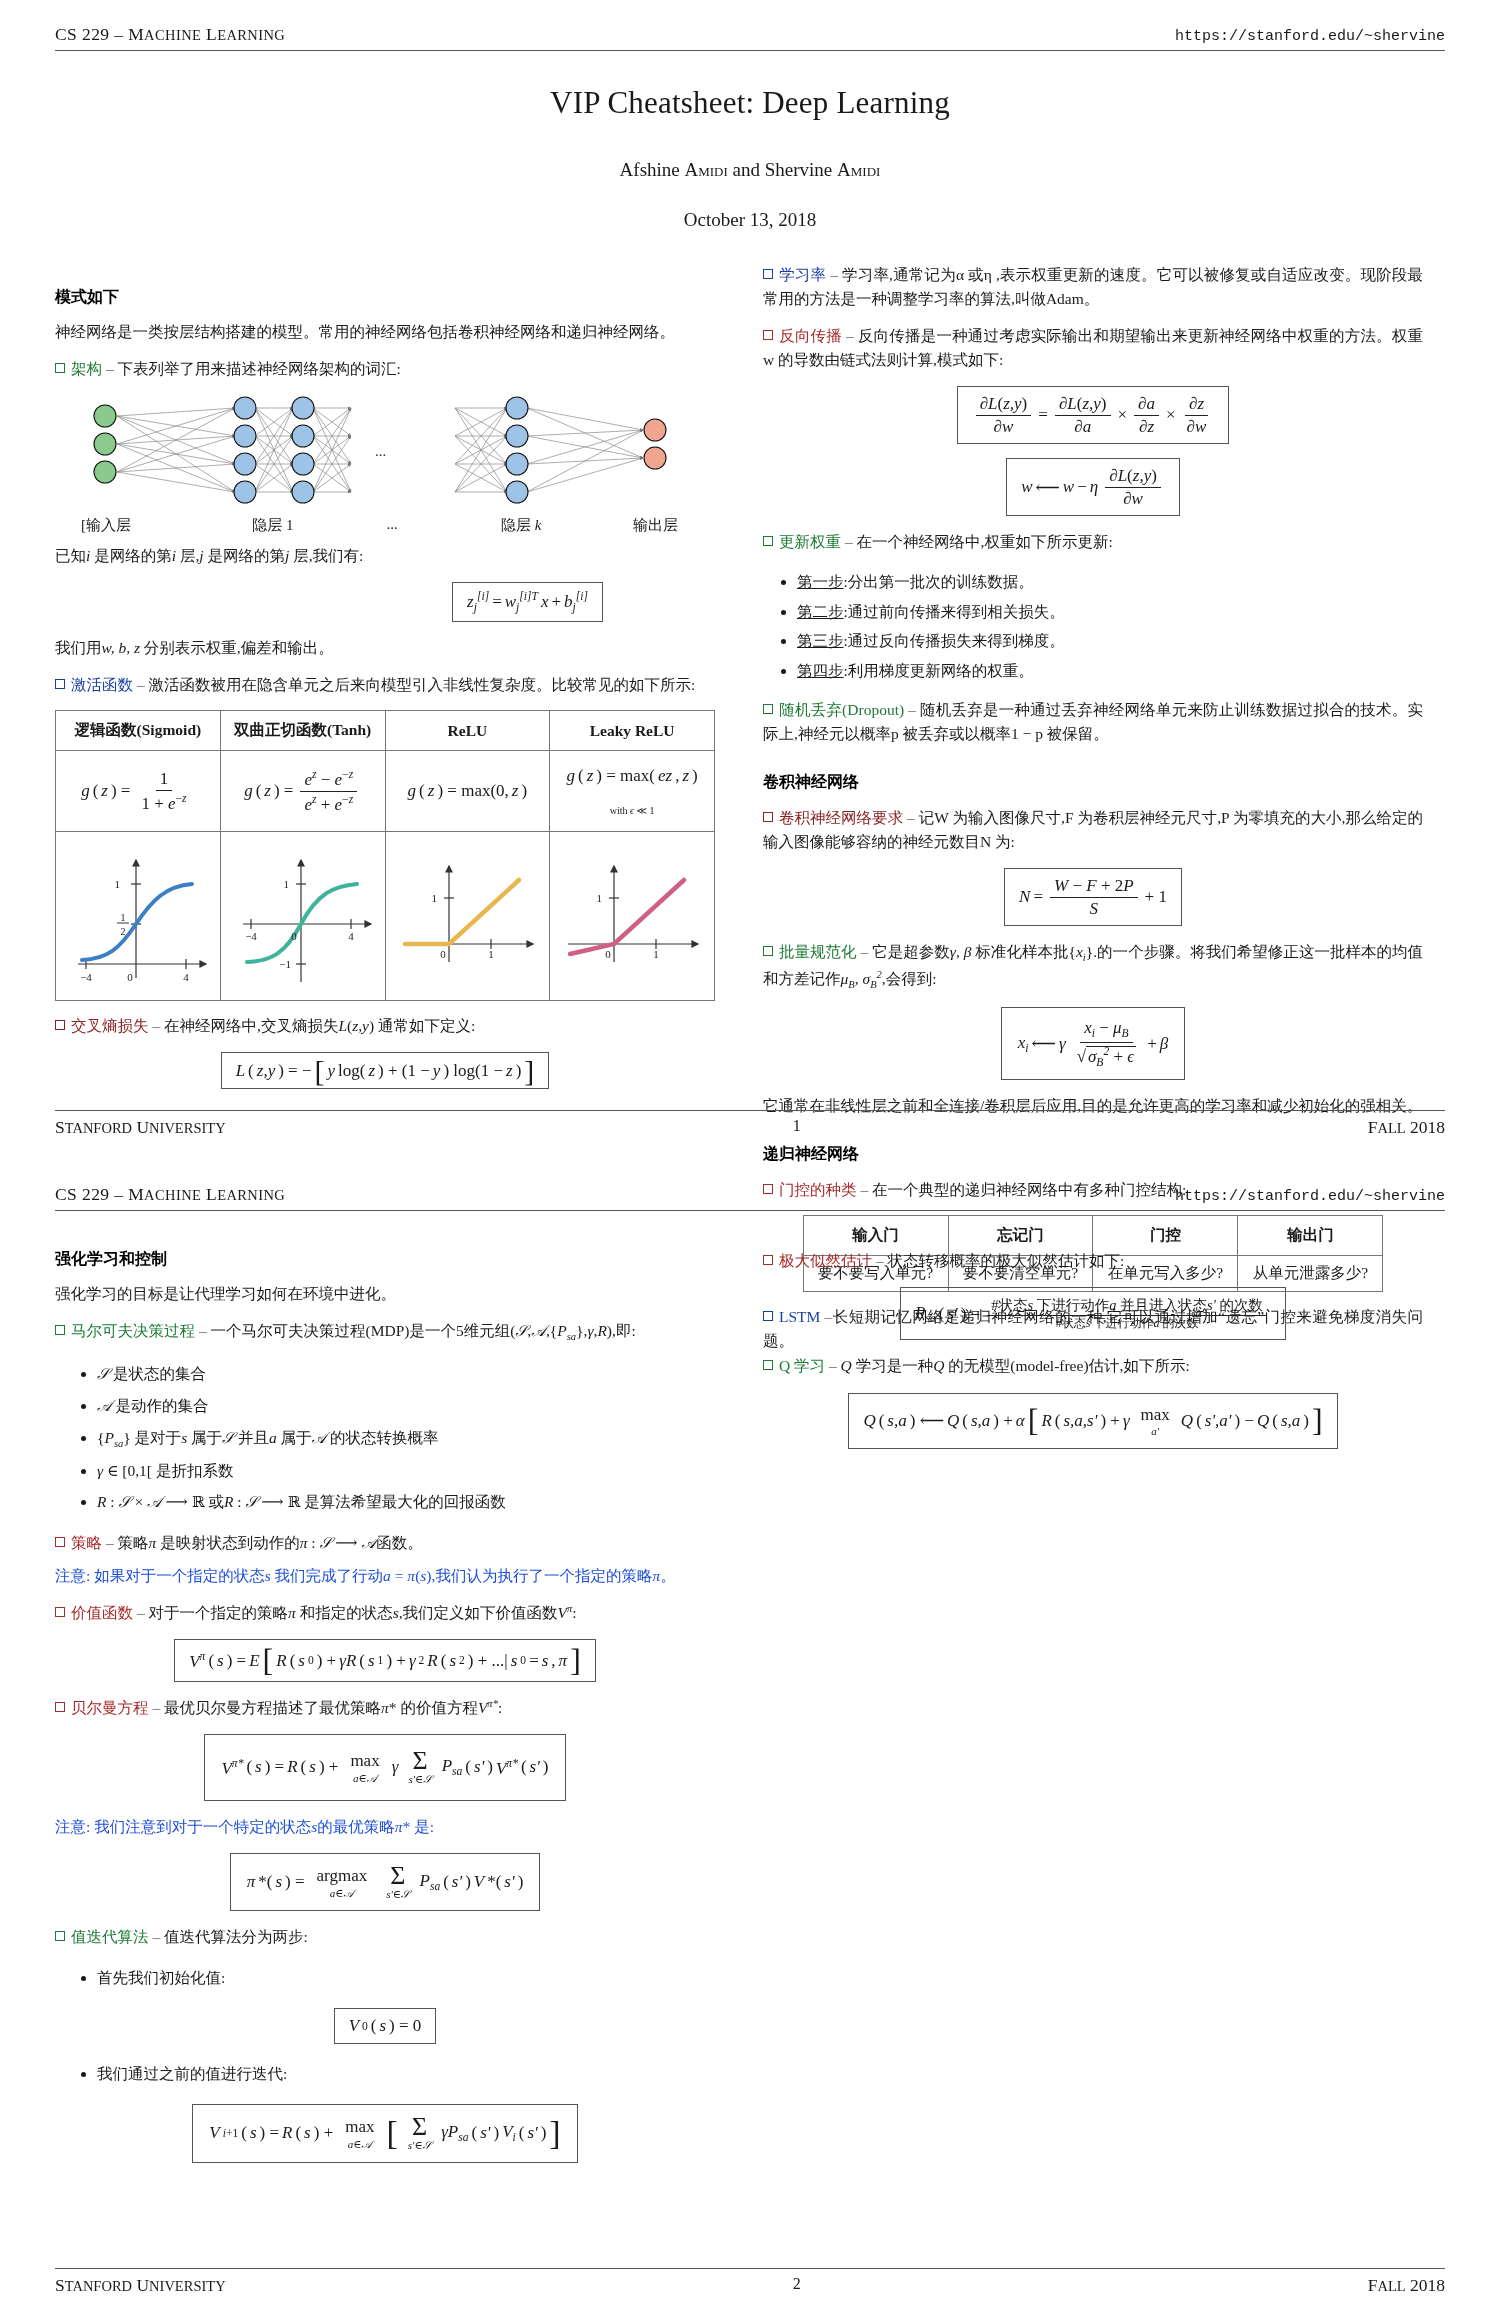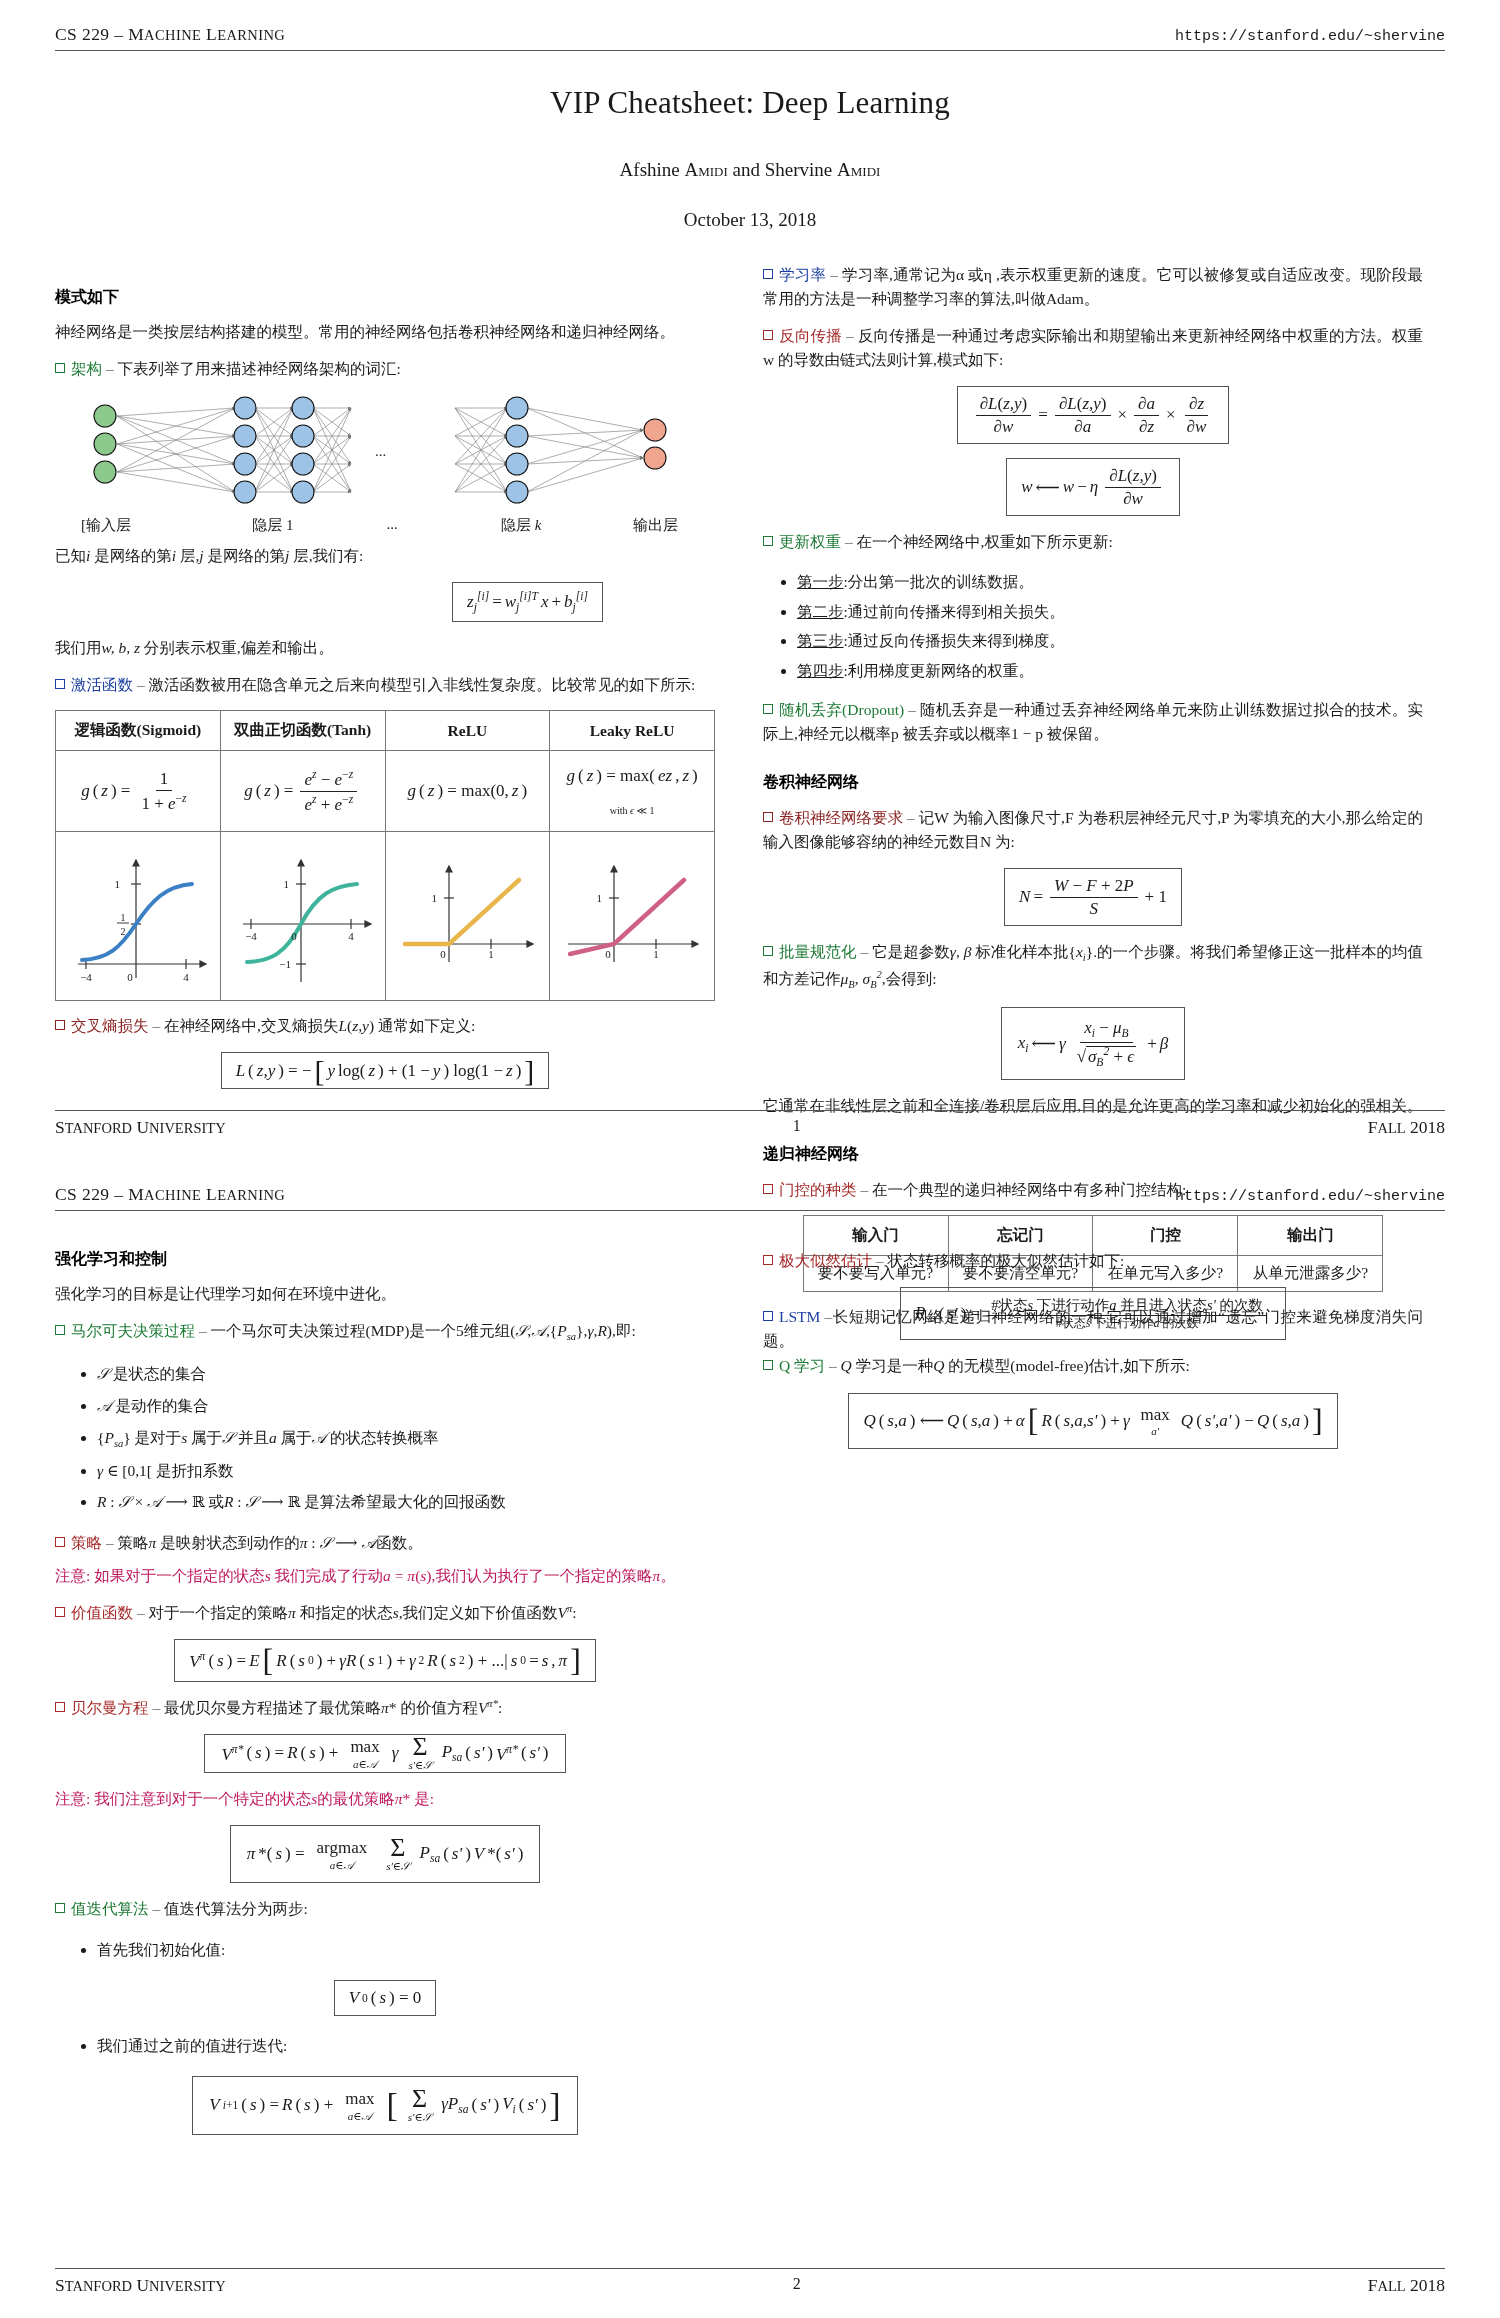--- a/index.html
+++ b/index.html
@@ -28,21 +28,21 @@
   p.body{font-size:15.5px;line-height:1.55;margin:9px 0;text-align:justify;}
   .entry{font-size:15.5px;line-height:1.55;margin:13px 0;text-align:justify;}
   .sq{display:inline-block;width:8px;height:8px;border:1.6px solid currentColor;
       margin-right:6px;position:relative;top:-1px;}
   .kw{font-weight:normal;}
   .kw.green{color:#1d7a35;}
   .kw.red{color:#a52a2a;}
   .kw.blue{color:#1b3fa0;}
   .kw.dred{color:#8b2222;}
   .dash{color:#666;}
-  .note{color:#be185d;}
+  .note{color:#1d4ed8;}
   ul.steps{margin:8px 0 8px 34px;padding:0;}
   ul.steps li{font-size:15.5px;line-height:1.9;list-style:disc;}
   ul.steps li .u{text-decoration:underline;}
   ul.bul{margin:10px 0 10px 42px;padding:0;}
   ul.bul li{font-size:15.5px;line-height:2.05;list-style:disc;}
   .eqwrap{display:flex;justify-content:center;margin:14px 0;}
   .eqwrap.ind{justify-content:flex-end;padding-right:112px;}
   .eqbox{border:1.2px solid #555;padding:7px 14px;display:inline-block;}
   .mi{font-style:italic;font-family:"Liberation Serif",serif;}
   .frac{display:inline-flex;flex-direction:column;align-items:center;vertical-align:middle;
@@ -551,21 +551,21 @@
           </div>
       </div>
 
       <div class="entry">
         <span class="sq" style="color:#a52a2a"></span><span class="kw red">贝尔曼方程</span>
         <span class="dash">–</span>
         <span>最优贝尔曼方程描述了最优策略<span class="mi">π</span>* 的价值方程<span class="mi">V<sup>π*</sup></span>:</span>
       </div>
 
       <div class="eqwrap">
-        <div class="eqbox" style="padding:0 16px;">
+        <div class="eqbox" style="padding:14px 16px;">
             <span class="eq">
           <span class="mi">V<sup>π*</sup></span>(<span class="mi">s</span>) = <span class="mi">R</span>(<span class="mi">s</span>) +
           <span class="frac" style="margin:0 5px;">
                 <span class="den" style="border:none;">max</span>
                 <span class="den" style="font-size:11px;"><span class="mi">a</span>∈<span class="mi">𝒜</span></span>
               </span>
           <span class="mi">γ</span>
           <span class="frac" style="margin:0 3px;">
                 <span class="den" style="font-size:26px;line-height:0.85;">Σ</span>
                 <span class="den" style="font-size:11px;"><span class="mi">s'</span>∈<span class="mi">𝒮</span></span>

